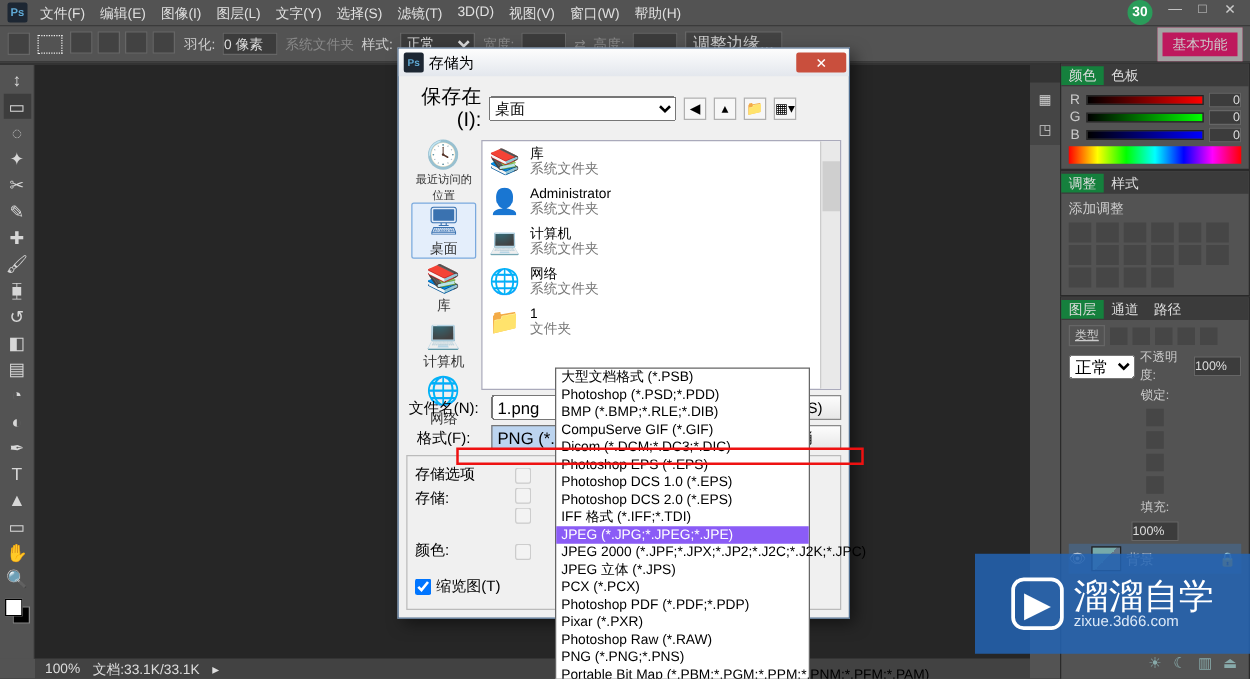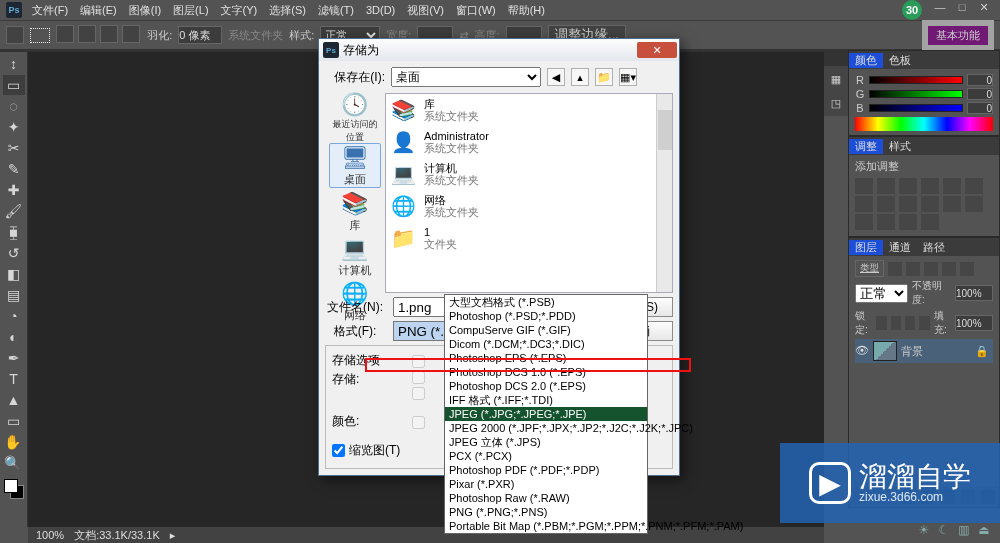--- a/index.html
+++ b/index.html
@@ -36,60 +36,60 @@
 .toolstrip .swatch .bg { width: 14px; height: 14px; background: #000; border: 1px solid #888; position: absolute; right: 1px; bottom: 1px; }
 
 
 .rightcol { position: absolute; right: 0; top: 50px; width: 152px; bottom: 0; background: #535353; }
 .rightcol .dockstrip { position: absolute; left: -24px; top: 16px; width: 24px; background: #454545; padding: 2px; display: flex; flex-direction: column; gap: 2px; }
 .rightcol .dockstrip div { width: 20px; height: 22px; display:flex; align-items:center; justify-content:center; color:#ccc; }
 
 .panel { background: #535353; border: 1px solid #2a2a2a; margin-bottom: 0;}
 .panel .ptitle { height: 18px; background: #3b3b3b; display: flex; align-items: center; font-size: 11px; color: #ddd;}
 .panel .ptitle span { padding: 0 6px; }
-.panel .ptitle .active { background: #1d4ed8;}
+.panel .ptitle .active { background: #15803d;}
 .panel .pbody { padding: 4px 6px; }
 
 .color-panel .slider-row { display:flex; align-items:center; height:14px; gap:4px; }
 .color-panel .ch { width:10px; text-align:center;}
 .color-panel .track { flex:1; height:8px; border:1px solid #222;}
 .color-panel .track.r { background: linear-gradient(to right,#000,#f00);}
 .color-panel .track.g { background: linear-gradient(to right,#000,#0f0);}
 .color-panel .track.b { background: linear-gradient(to right,#000,#00f);}
 .color-panel input { width:26px; height:12px; background:#3c3c3c; border:1px solid #666; color:#ddd; font-size:10px; text-align:right;}
 .spectrum { height: 14px; background: linear-gradient(to right, red, yellow, lime, cyan, blue, magenta, red); margin-top: 2px;}
 
 .adjust-panel .row { display:flex; gap:4px; margin:2px 0;}
 .adjust-panel .row i { width:18px; height:16px; background:#464646; display:block;}
 
 .layers-panel .lmodes { display:flex; align-items:center; gap:4px; font-size:10px; margin-bottom:2px;text-decoration:underline;}
 .layers-panel .lmodes select, .layers-panel input { background:#3c3c3c; border:1px solid #666; color:#ddd; font-size:10px; height:16px;}
 .layers-panel .opa { display:flex; align-items:center; gap:4px; font-size:10px;}
-.layers-panel .lock { display:flex; align-items:center; gap:4px; font-size:10px; margin:2px 0;}
+.layers-panel .lock { display:flex; align-items:center; gap:4px; font-size:10px; margin:2px 0;flex-direction:column;}
 .layers-panel .lock i { width:14px; height:14px; background:#464646;}
 .layers-panel .layer { display:flex; align-items:center; gap:4px; padding:2px 0; background:#4a617a;}
 .layers-panel .eye { width:14px; height:14px; color:#ddd;}
 .layers-panel .thumb { width:24px; height:20px; background:linear-gradient(135deg,#7aa 50%,#678 50%); border:1px solid #222;}
 .layers-panel .footer { height:20px; background:#424242; display:flex; align-items:center; justify-content:flex-end; gap:6px; padding:0 4px;}
 .layers-panel .footer i { width:14px; height:14px; background:#333;}
 
 
 .canvas { position: absolute; left: 28px; top: 52px; right: 176px; bottom: 16px; background: #262626; }
 
 
 .statusbar { position:absolute; left:28px; bottom:0; right:176px; height:16px; background:#424242; display:flex; align-items:center; font-size:11px; color:#ddd; padding:0 8px; gap:10px;}
 
 
 .dialog { position: absolute; left: 318px; top: 38px; width: 362px; background: #f0f0f0; border: 1px solid #4f6d8f; box-shadow: 4px 4px 12px rgba(0,0,0,.5); font-size: 12px; color: #000; }
 .dialog .titlebar { height: 22px; background: linear-gradient(#fdfdfd,#e3e7ed); display: flex; align-items: center; padding: 0 4px; position: relative; }
 .dialog .titlebar .ticon { width:16px; height:16px; background:#1d2733; color:#5fa8d3; font-size:8px; font-weight:bold; display:flex; align-items:center; justify-content:center; border-radius:2px; margin-right:4px;}
 .dialog .titlebar .close { position:absolute; right:2px; width:40px; height:16px; background:#c94f3d; color:#fff; display:flex; align-items:center; justify-content:center; border-radius:2px; font-size:11px;}
 .dialog .body { padding: 6px; }
 .dialog .row { display:flex; align-items:center; margin-bottom:6px; gap:6px;}
-.dialog .lbl { width: 60px; text-align: right; font-size:12px;}
+.dialog .lbl { width: 60px; text-align: right; font-size:16px;}
 .dialog select.path { flex: 1; max-width: 150px; height: 20px; font-size:12px;}
 .dialog .toolbar { display:flex; gap:6px; }
 .dialog .toolbar i { width:18px; height:18px; border:1px solid #b0b0b0; background:#f7f7f7; display:flex; align-items:center; justify-content:center; font-style:normal; font-size:11px;}
 
 .dialog .splitter { display:flex; height:200px; }
 .places { width:60px; background:#f0f0f0; display:flex; flex-direction:column; align-items:center; gap:2px; padding:2px;}
 .places .p { width:52px; height:46px; display:flex; flex-direction:column; align-items:center; justify-content:center; font-size:11px; color:#333; border-radius:2px;}
 .places .p.sel { background:#e4eefb; border:1px solid #7aa9de;}
 .places .p .ic { width:30px; height:28px; display:flex; align-items:center; justify-content:center; color:#3a72b0; font-size:22px;}
 
@@ -108,21 +108,21 @@
 .dialog .btn { width:70px; height:20px; border:1px solid #8a8a8a; background:linear-gradient(#fdfdfd,#e7e7e7); font-size:12px; }
 
 .save-opts { border:1px solid #bbb; margin-top:4px; padding:6px; font-size:12px;}
 .save-opts .opt { display:flex; align-items:center; gap:4px; margin:3px 0;}
 .save-opts .opt input[type="checkbox"] { width:13px; height:13px; }
 .save-opts .head { font-size:12px; margin-bottom:2px; }
 
 
 .fmt-list { position:absolute; left:444px; top:294px; width:204px; background:#fff; border:1px solid #666; font-family: Tahoma,"SimSun"; font-size:11px; color:#000; z-index:50; }
 .fmt-list .opt { padding:0 4px; line-height:14px; white-space:nowrap; }
-.fmt-list .opt.sel { background:#14532d; color:#fff;}
+.fmt-list .opt.sel { background:#8b5cf6; color:#fff;}
 
 
 .red-rect { position:absolute; border:2px solid #e11; pointer-events:none; z-index:60;}
 
 
 .watermark { position:absolute; right:0; bottom:20px; width:220px; height:80px; background:rgba(35,100,180,0.85); display:flex; align-items:center; justify-content:center; gap:8px; font-size:28px; color:#fff; z-index:100;}
 .watermark .pl { width:42px; height:42px; border:3px solid #fff; border-radius:10px; display:flex; align-items:center; justify-content:center;}
 .watermark .col { display:flex; flex-direction:column; line-height:1; align-items:flex-start;}
 .watermark .small { font-size:12px; color:#dbe8f7;}
 
@@ -167,21 +167,21 @@
   <span style="color:#888">系统文件夹</span>
   <span>样式:</span>
   <select class="style-sel"><option>正常</option></select>
   <span style="color:#888">宽度:</span>
   <input class="px" style="width: 36px;" disabled="">
   <span style="color:#888">⇄</span>
   <span style="color:#888">高度:</span>
   <input class="px" style="width: 36px;" disabled="">
   <button style="background:#424242;border:1px solid #666;color:#ccc;height:20px;padding:0 6px">调整边缘...</button>
   <div class="right">
-    <span style="background:#701a75;border:6px solid #a3a3a3;padding:2px 8px">基本功能</span>
+    <span style="background:#be185d;border:4px solid #a3a3a3;padding:2px 8px">基本功能</span>
   </div>
 </div>
 
 <div class="tabbar">
   <div class="tab">
     <span>1.png @ 100%(RGB/8) *</span>
     <span class="x">×</span>
   </div>
 </div>
 
@@ -456,20 +456,21 @@
         <input type="checkbox" checked="" style="">
         <span>缩览图(T)</span>
       </div>
     </div>
   </div>
 </div>
 
 <div class="fmt-list" id="fmt-list">
     <div class="opt">大型文档格式 (*.PSB)</div>
     <div class="opt">Photoshop (*.PSD;*.PDD)</div>
+    <div class="opt">BMP (*.BMP;*.RLE;*.DIB)</div>
     <div class="opt">CompuServe GIF (*.GIF)</div>
     <div class="opt">Dicom (*.DCM;*.DC3;*.DIC)</div>
     <div class="opt">Photoshop EPS (*.EPS)</div>
     <div class="opt">Photoshop DCS 1.0 (*.EPS)</div>
     <div class="opt">Photoshop DCS 2.0 (*.EPS)</div>
     <div class="opt">IFF 格式 (*.IFF;*.TDI)</div>
     <div class="opt sel">JPEG (*.JPG;*.JPEG;*.JPE)</div>
     <div class="opt">JPEG 2000 (*.JPF;*.JPX;*.JP2;*.J2C;*.J2K;*.JPC)</div>
     <div class="opt">JPEG 立体 (*.JPS)</div>
     <div class="opt">PCX (*.PCX)</div>

